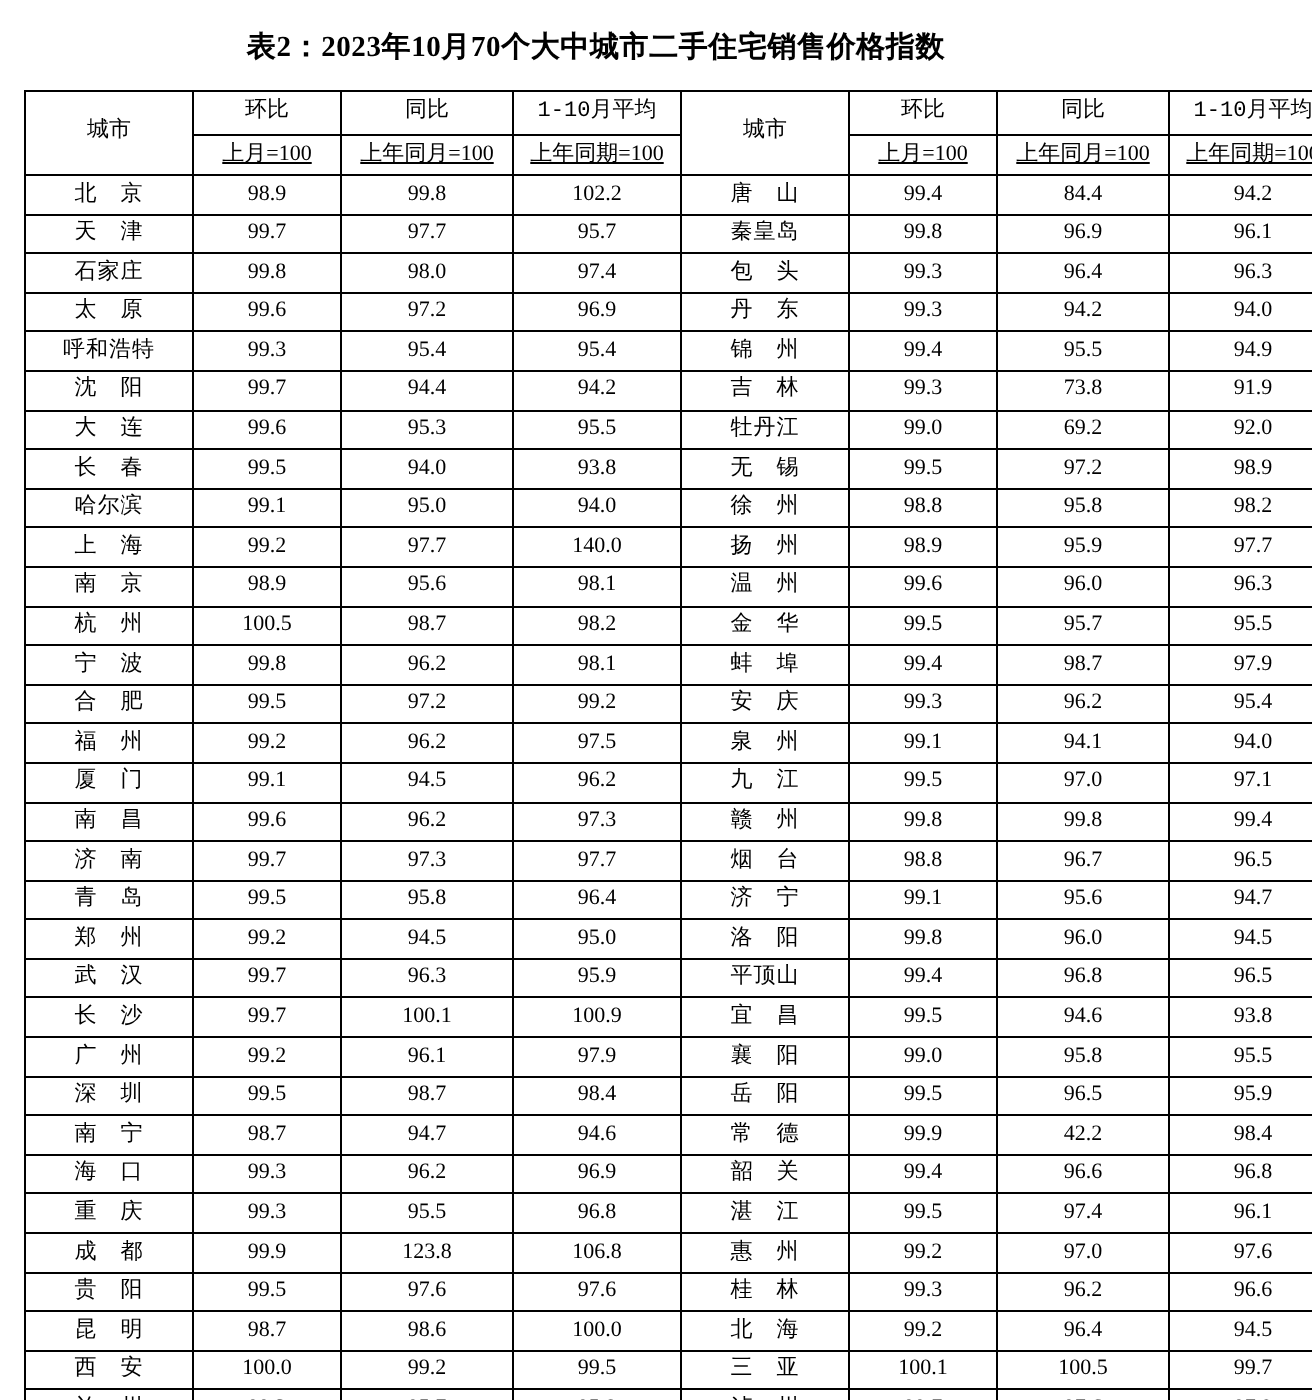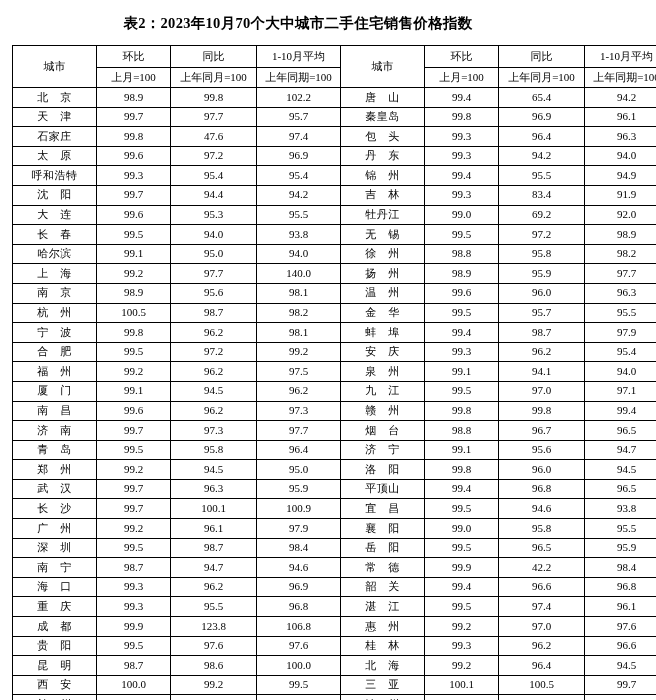--- a/index.html
+++ b/index.html
@@ -46,24 +46,26 @@
   }
   
   col.c-city { width: 84px; }
   col.c-v1   { width: 74px; }
   col.c-v2   { width: 86px; }
   col.c-v3   { width: 84px; }
 
   .hdr-top td {
     height: 21px;
     font-size: 11.5px;
+    font-family: Liberation Mono, monospace;
   }
   .hdr-sub td {
     height: 19px;
     font-size: 10.5px;
+    text-decoration: underline;
   }
   .city-name {
     font-size: 11.5px;
     letter-spacing: 0.5px;
   }
   tbody tr td {
     height: 18.6px;
   }
   .city-cell {
     text-align: center;
@@ -112,37 +114,37 @@
       </tr>
     </thead>
     <tbody id="table-body">
         <tr>
           <td class="city-cell city-name">北　京</td>
           <td class="num">98.9</td>
           <td class="num">99.8</td>
           <td class="num">102.2</td>
           <td class="city-cell city-name">唐　山</td>
           <td class="num">99.4</td>
-          <td class="num">65.4</td>
+          <td class="num">84.4</td>
           <td class="num">94.2</td>
         </tr>
         <tr>
           <td class="city-cell city-name">天　津</td>
           <td class="num">99.7</td>
           <td class="num">97.7</td>
           <td class="num">95.7</td>
           <td class="city-cell city-name">秦皇岛</td>
           <td class="num">99.8</td>
           <td class="num">96.9</td>
           <td class="num">96.1</td>
         </tr>
         <tr>
           <td class="city-cell city-name">石家庄</td>
           <td class="num">99.8</td>
-          <td class="num">47.6</td>
+          <td class="num">98.0</td>
           <td class="num">97.4</td>
           <td class="city-cell city-name">包　头</td>
           <td class="num">99.3</td>
           <td class="num">96.4</td>
           <td class="num">96.3</td>
         </tr>
         <tr>
           <td class="city-cell city-name">太　原</td>
           <td class="num">99.6</td>
           <td class="num">97.2</td>
@@ -162,21 +164,21 @@
           <td class="num">95.5</td>
           <td class="num">94.9</td>
         </tr>
         <tr>
           <td class="city-cell city-name">沈　阳</td>
           <td class="num">99.7</td>
           <td class="num">94.4</td>
           <td class="num">94.2</td>
           <td class="city-cell city-name">吉　林</td>
           <td class="num">99.3</td>
-          <td class="num">83.4</td>
+          <td class="num">73.8</td>
           <td class="num">91.9</td>
         </tr>
         <tr>
           <td class="city-cell city-name">大　连</td>
           <td class="num">99.6</td>
           <td class="num">95.3</td>
           <td class="num">95.5</td>
           <td class="city-cell city-name">牡丹江</td>
           <td class="num">99.0</td>
           <td class="num">69.2</td>

